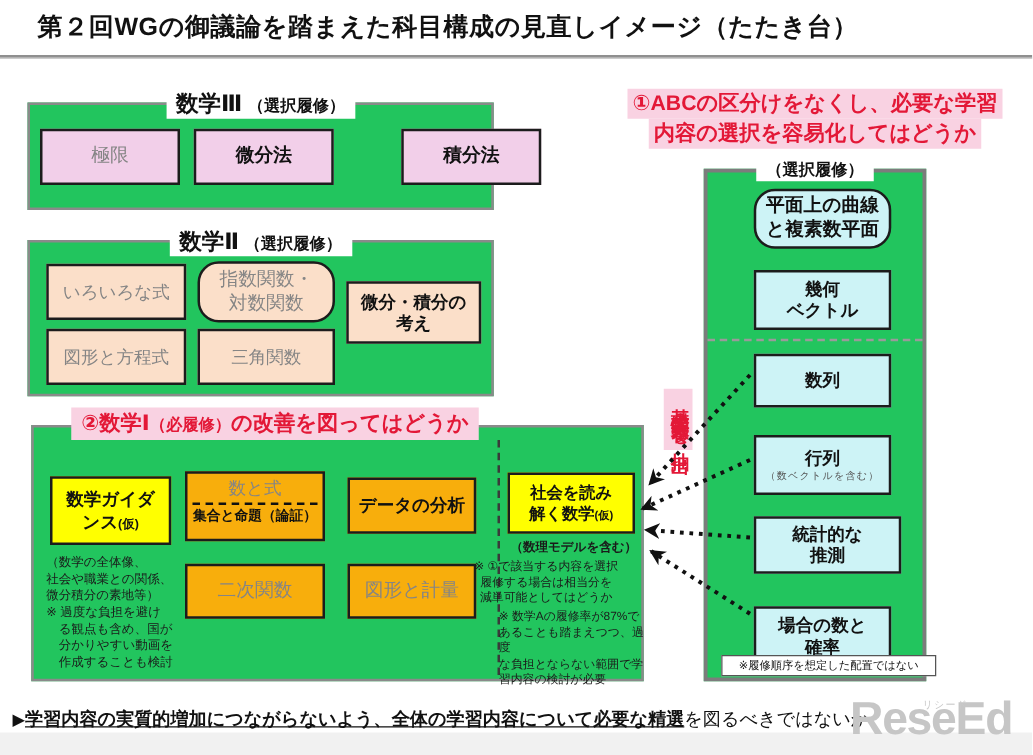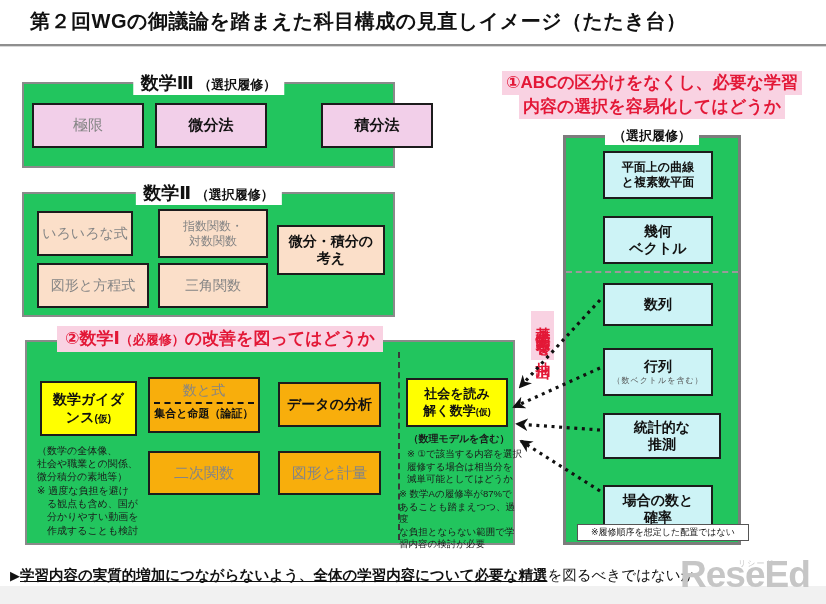--- a/index.html
+++ b/index.html
@@ -20,21 +20,21 @@
   .box { position:absolute; border:2px solid #1c1c1c; display:flex; flex-direction:column; align-items:center; justify-content:center; text-align:center; line-height:1.25; }
   .pre { white-space:pre-line; }
   .pink  { background:#f2cfe9; }
   .peach { background:#fbdfc9; }
   .orange{ background:#f8ae0c; }
   .yellow{ background:#ffff00; }
   .cyan  { background:#cdf3f6; }
   .muted { color:#858585; font-weight:normal; }
   .strong{ color:#111; font-weight:bold; }
 
-  .fs15 { font-size:15px; } .fs14 { font-size:14px; } .fs135 { font-size:12px; } .fs13 { font-size:13px; }
+  .fs15 { font-size:15px; } .fs14 { font-size:14px; } .fs135 { font-size:15px;border-radius:17px; } .fs13 { font-size:13px; }
 
   
   .s2-heading { position:absolute; left:30px; top:-16px; background:#f9d2e2; padding:1px 8px 2px; white-space:nowrap; color:#e31837; font-weight:bold; }
   .s2-heading .h-main { font-size:17px; }
   .s2-heading .h-sub { font-size:13px; }
 
   .suffix-sm { font-size:10px; font-weight:bold; }
   .split-top { width:100%; text-align:center; padding:3px 0 2px; font-size:14px; color:#858585; }
   .split-divider { width:92%; border-top:2px dashed #111; margin:0 auto; }
   .split-bottom { width:100%; text-align:center; padding:3px 0 2px; font-size:11px; font-weight:bold; color:#111; }
@@ -78,21 +78,21 @@
 
   <div class="group" style="left:22px; top:82px; width:373px; height:86px;">
     <div class="legend"><span class="big">数学Ⅲ</span> <span class="sub">（選択履修）</span></div>
     <div class="box pink fs15 muted" style="left:8px; top:19px; width:112px; height:45px;">極限</div>
     <div class="box pink fs15 strong" style="left:131px; top:19px; width:112px; height:45px;">微分法</div>
     <div class="box pink fs15 strong" style="left:253px; top:19px; width:112px; height:45px;margin-left:44px;">積分法</div>
   </div>
 
   <div class="group" style="left:22px; top:192px; width:373px; height:125px;">
     <div class="legend"><span class="big">数学Ⅱ</span> <span class="sub">（選択履修）</span></div>
-    <div class="box peach fs14 muted" style="left:13px; top:17px; width:96px; height:45px;">いろいろな式</div>
+    <div class="box peach fs14 muted" style="left:13px; top:17px; width:112px; height:45px;">いろいろな式</div>
     <div class="box peach fs135 muted pre" style="left:134px; top:15px; width:110px; height:49px;">指数関数・
 対数関数</div>
     <div class="box peach fs14 strong pre" style="left:253px; top:31px; width:108px; height:50px;">微分・積分の
 考え</div>
     <div class="box peach fs14 muted" style="left:13px; top:69px; width:112px; height:45px;">図形と方程式</div>
     <div class="box peach fs14 muted" style="left:134px; top:69px; width:110px; height:45px;">三角関数</div>
   </div>
 
   <div class="group" style="left:25px; top:340px; width:490px; height:205px;">
     <div class="s2-heading"><span class="h-main">②数学Ⅰ</span><span class="h-sub">（必履修）</span><span class="h-main">の改善を図ってはどうか</span></div>
@@ -113,21 +113,21 @@
     <div class="box orange fs15 muted" style="left:251px; top:109px; width:103px; height:44px;">図形と計量</div>
 
     <div class="vdash" style="left:371px; top:10px; height:188px;"></div>
 
     <div class="box yellow" style="left:379px; top:36px; width:102px; height:49px;">
       <div class="pre fs13 strong" style="line-height:1.3;"><span>社会を読み
 解く数学</span><span class="suffix-sm" style="font-size:9px;">(仮)</span></div>
     </div>
 
     <div class="note" style="left:377px; top:90px; width:110px; font-weight:bold; text-align:center;">（数理モデルを含む）</div>
-    <div class="note note-sm" style="left:380px; top:106px; width:116px;">※ ①で該当する内容を選択
+    <div class="note note-sm" style="left:352px; top:106px; width:116px;text-align:center;">※ ①で該当する内容を選択
  履修する場合は相当分を
  減単可能としてはどうか</div>
     <div class="note note-sm" style="left:372px; top:146px; width:116px;">※ 数学Aの履修率が87%で
  あることも踏まえつつ、過度
  な負担とならない範囲で学
  習内容の検討が必要</div>
 
     <div class="note" style="left:10px; top:102px; width:120px;">（数学の全体像、
  社会や職業との関係、
  微分積分の素地等）</div>

